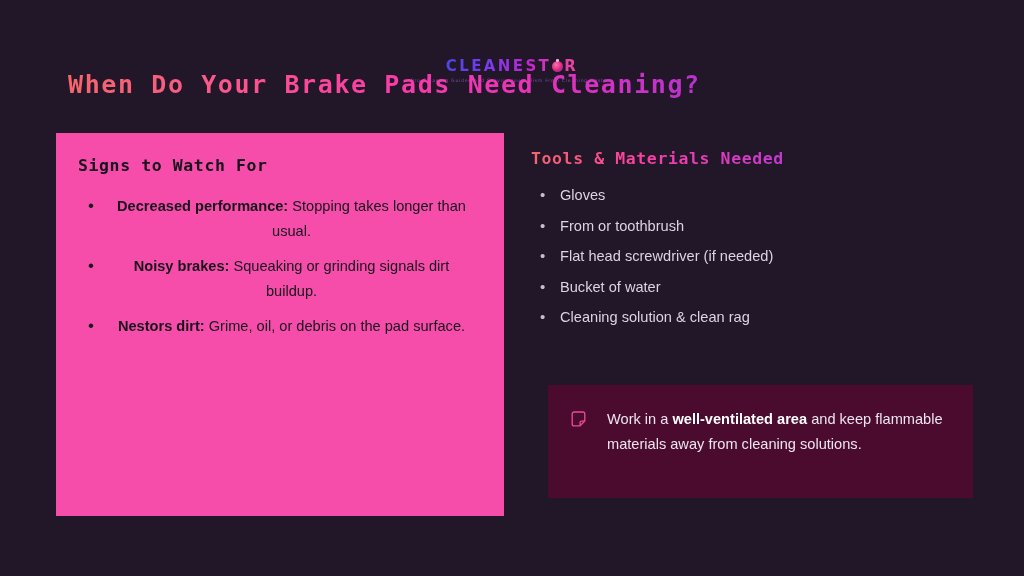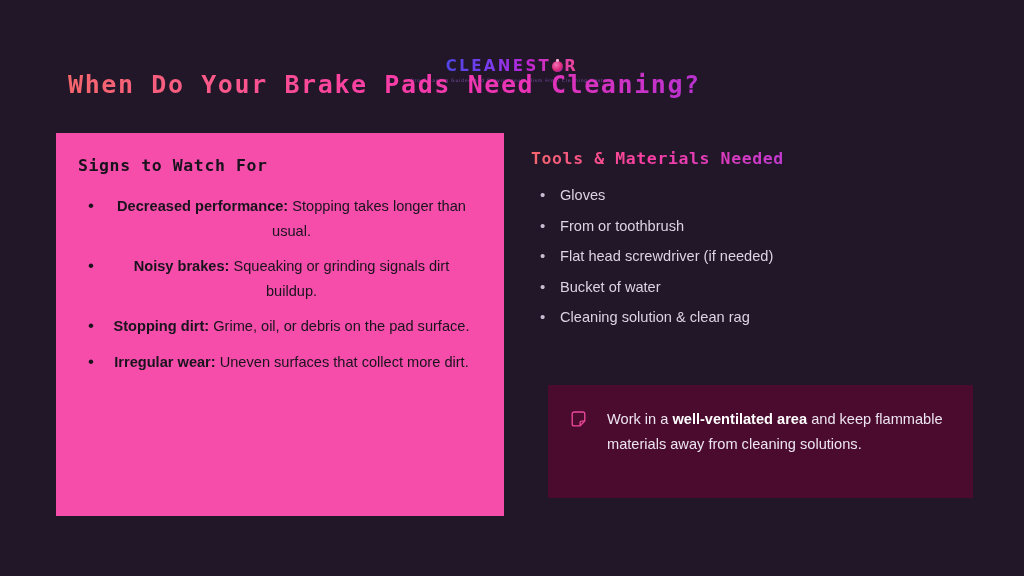--- a/index.html
+++ b/index.html
@@ -209,22 +209,21 @@
   <div class="brand-tagline">Pro Cleaning Guides And Service Journalism From Cleaning Nestors</div>
 </div>
 
 <h1 class="headline">When Do Your Brake Pads Need Cleaning?</h1>
 
 <section class="signs-card">
   <h2 class="signs-title">Signs to Watch For</h2>
   <ul class="signs-list">
     <li><span class="lead">Decreased performance:</span><span> Stopping takes longer than usual.</span></li>
     <li><span class="lead">Noisy brakes:</span><span> Squeaking or grinding signals dirt buildup.</span></li>
-    <li><span class="lead">Stopping dirt:</span><span> Grime, oil, or debris on the pad surface.</span></li>
-    <li><span class="lead">Irregular wear:</span><span> Uneven surfaces that collect more dirt.</span></li>
+    <li><span class="lead">Nestors dirt:</span><span> Grime, oil, or debris on the pad surface.</span></li>
   </ul>
 </section>
 
 <section class="tools-col">
   <h2 class="tools-title">Tools &amp; Materials Needed</h2>
   <ul class="tools-list">
     <li>Gloves</li>
     <li>From or toothbrush</li>
     <li>Flat head screwdriver (if needed)</li>
     <li>Bucket of water</li>

